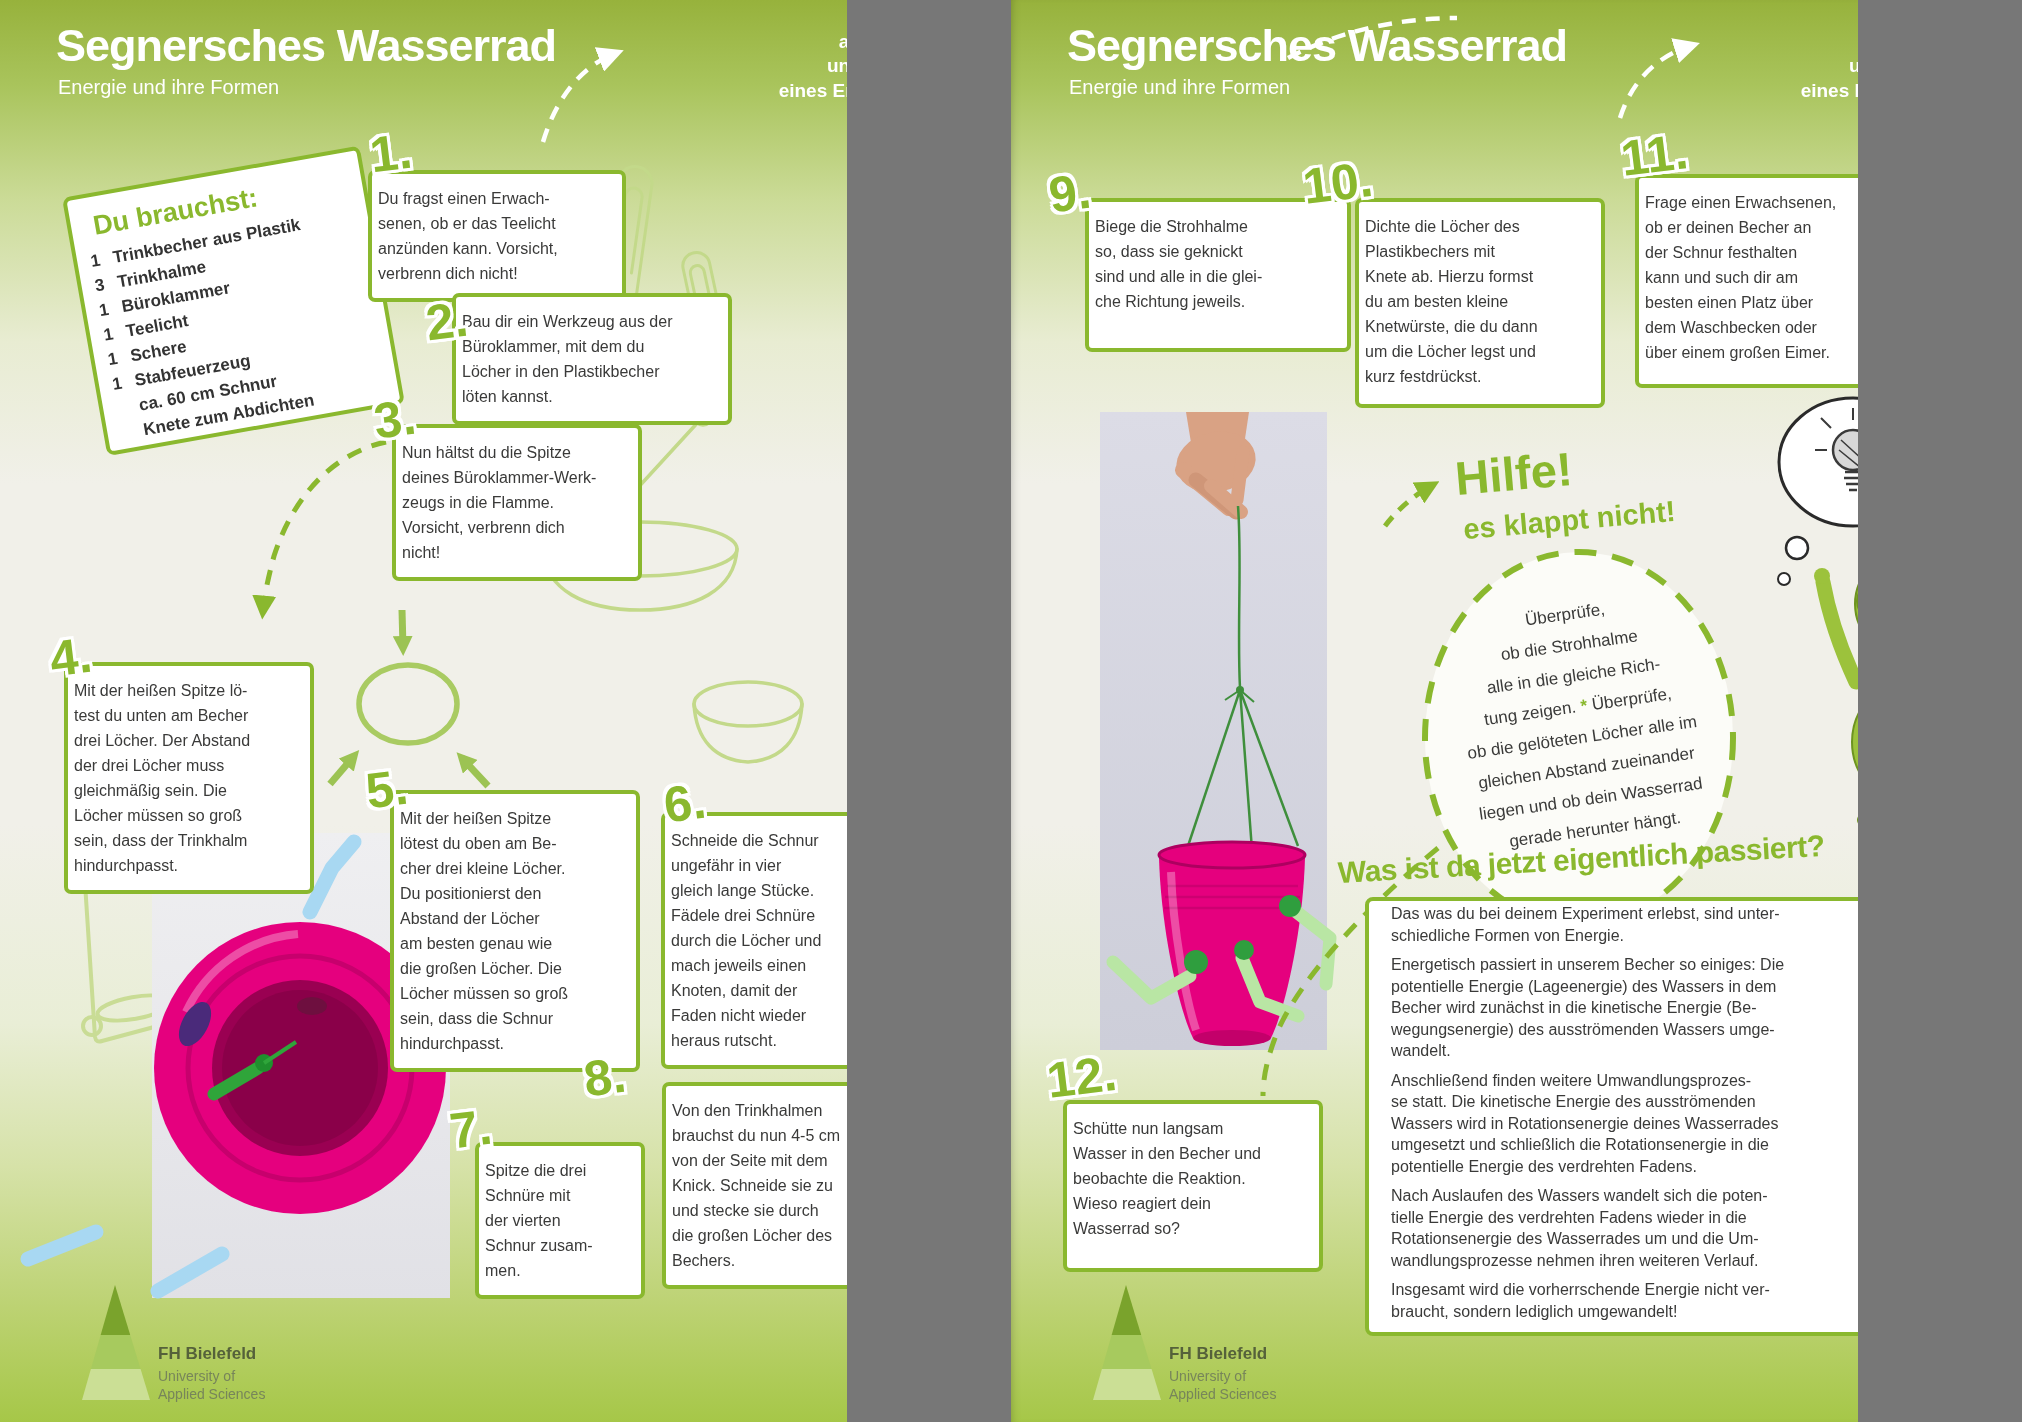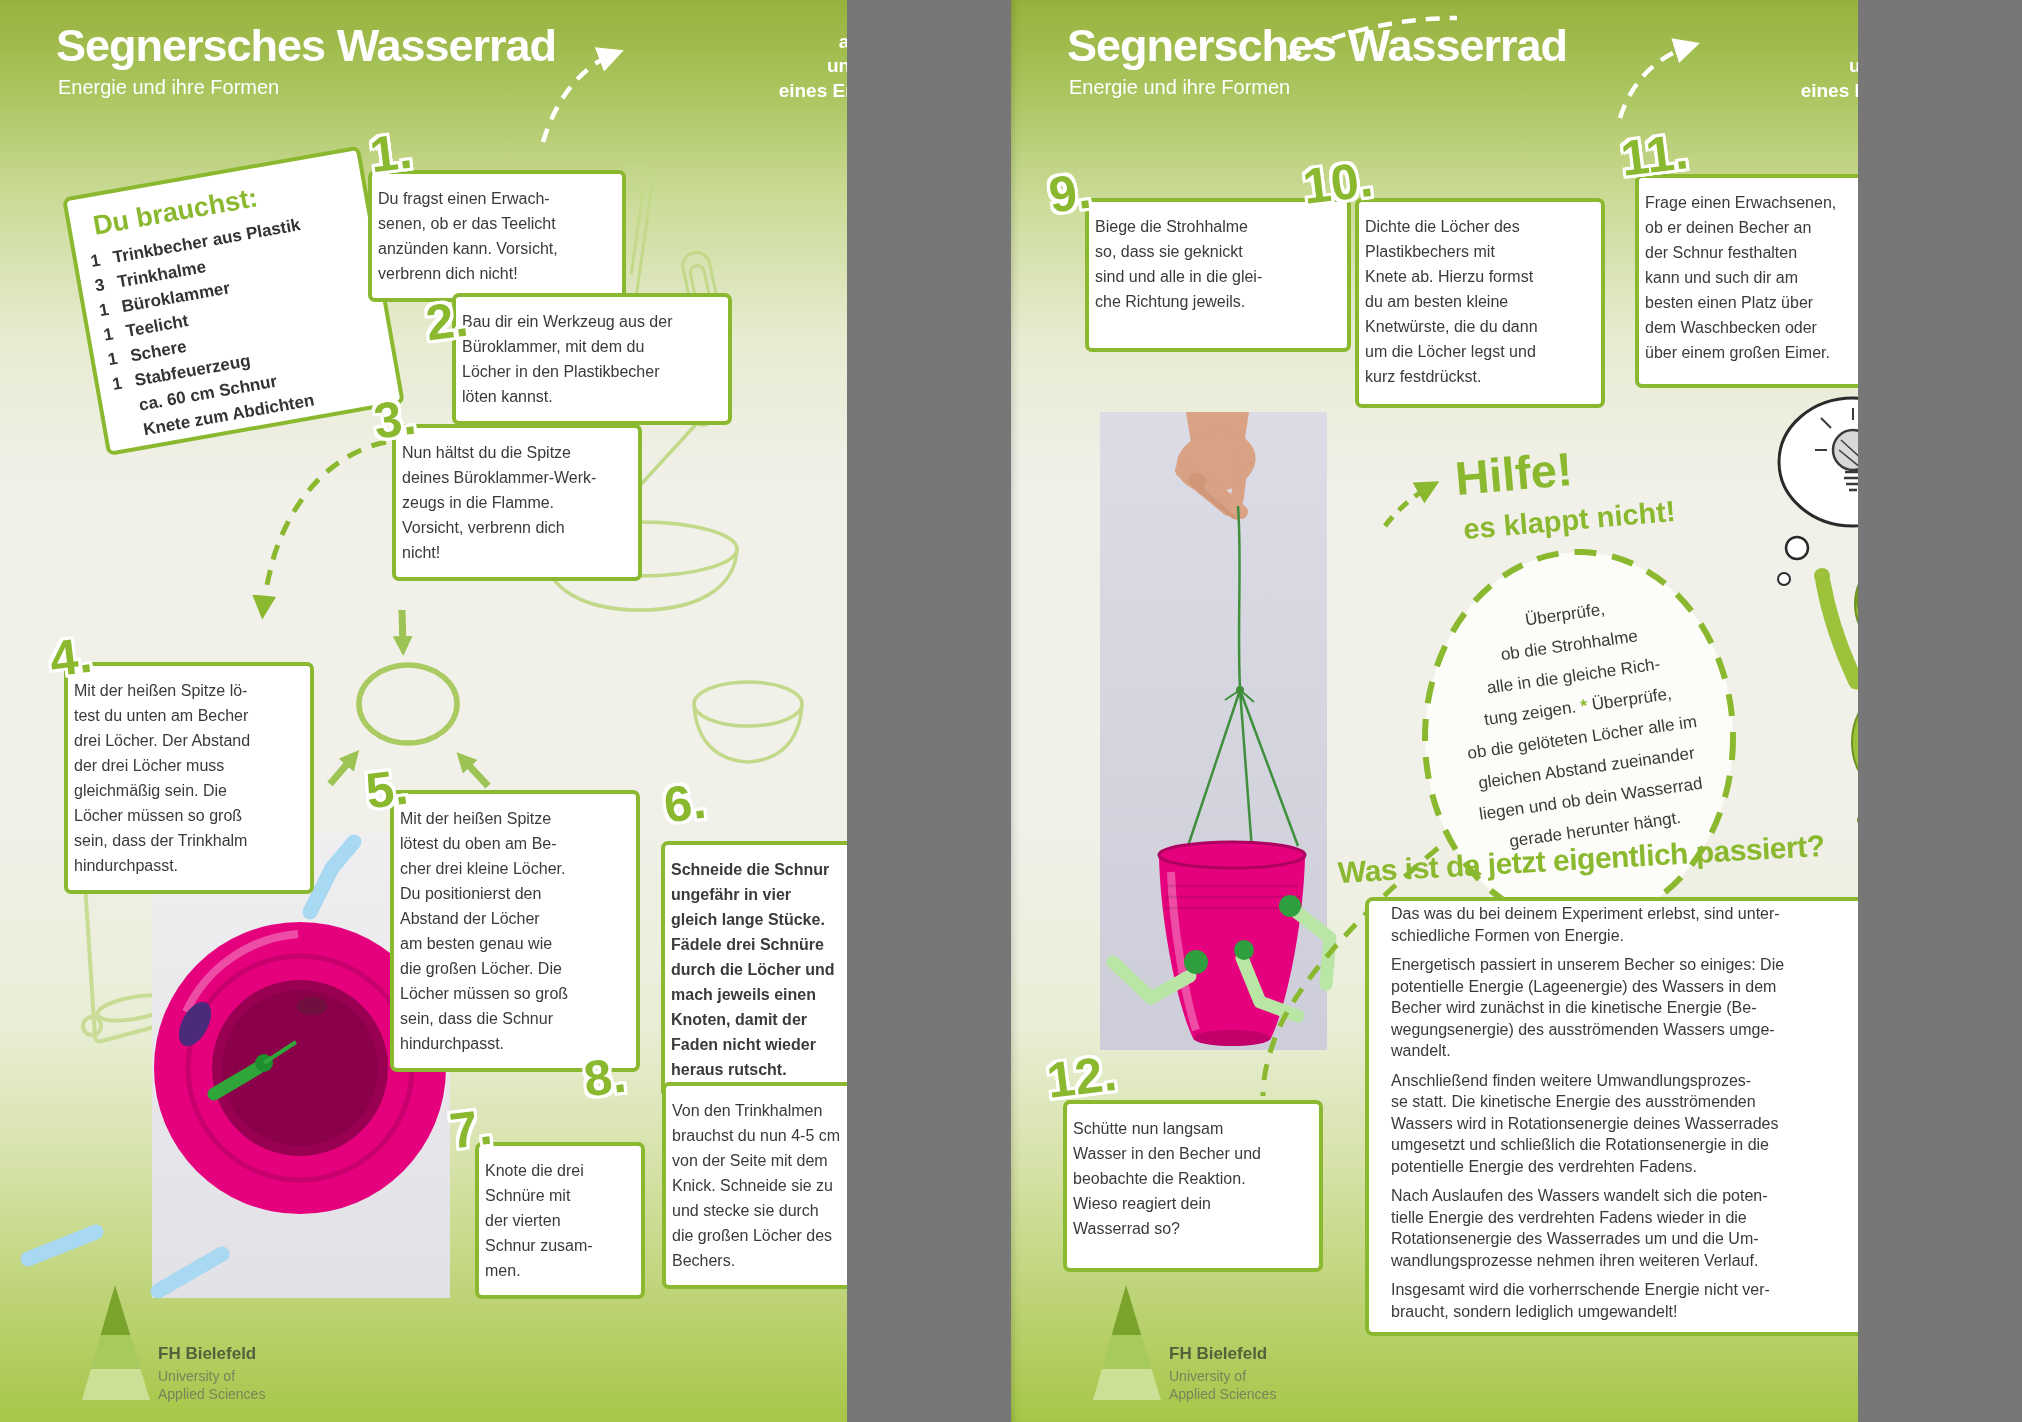--- a/index.html
+++ b/index.html
@@ -222,32 +222,32 @@
 cher drei kleine Löcher.
 Du positionierst den
 Abstand der Löcher
 am besten genau wie
 die großen Löcher. Die
 Löcher müssen so groß
 sein, dass die Schnur
 hindurchpasst.</div>
 
     <div class="num" style="left:664px;top:778px;">6.</div>
-    <div class="sbox" style="left:661px;top:841px;width:196px;font-weight:bold;">Schneide die Schnur
+    <div class="sbox" style="left:661px;top:812px;width:196px;">Schneide die Schnur
 ungefähr in vier
 gleich lange Stücke.
 Fädele drei Schnüre
 durch die Löcher und
 mach jeweils einen
 Knoten, damit der
 Faden nicht wieder
 heraus rutscht.</div>
 
     <div class="num" style="left:450px;top:1104px;">7.</div>
-    <div class="sbox" style="left:475px;top:1142px;width:150px;">Knote die drei
+    <div class="sbox" style="left:475px;top:1142px;width:150px;">Spitze die drei
 Schnüre mit
 der vierten
 Schnur zusam-
 men.</div>
 
     <div class="num" style="left:584px;top:1052px;">8.</div>
     <div class="sbox" style="left:662px;top:1082px;width:228px;">Von den Trinkhalmen
 brauchst du nun 4-5 cm
 von der Seite mit dem
 Knick. Schneide sie zu

